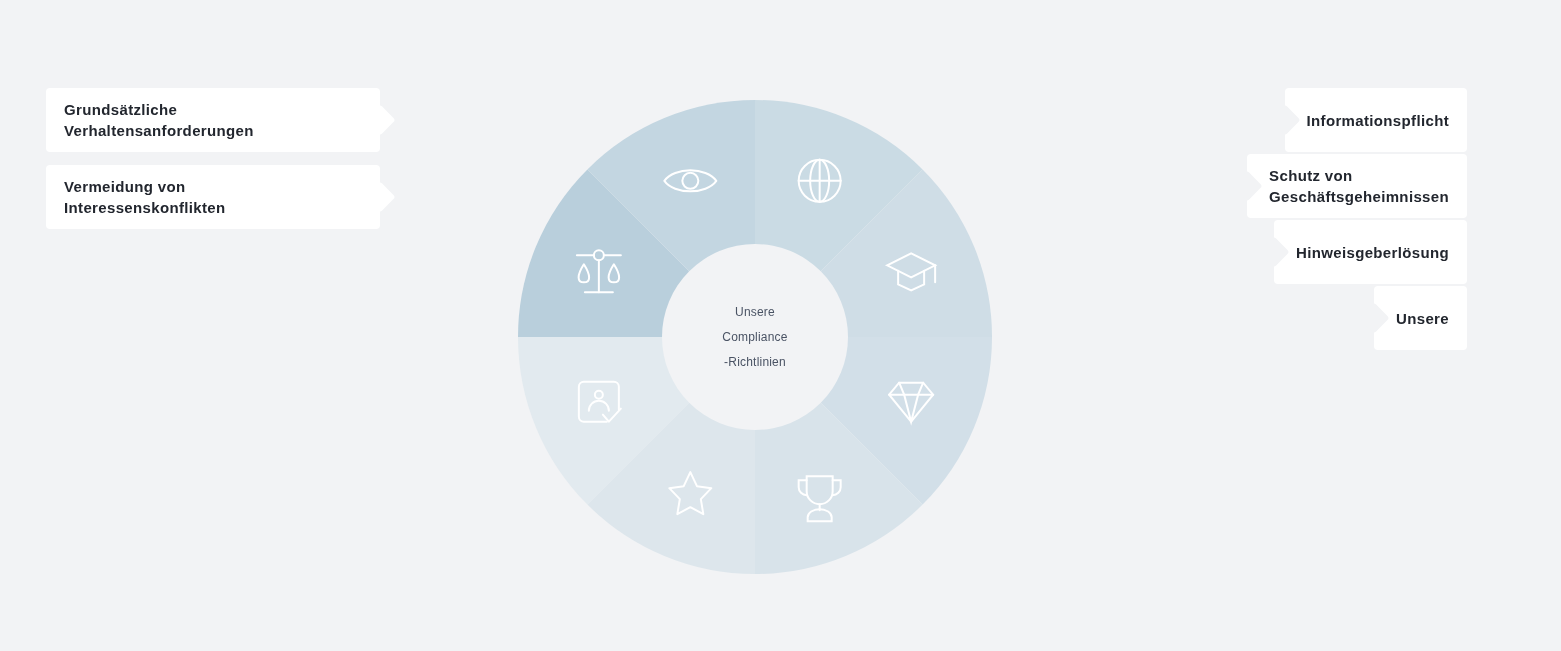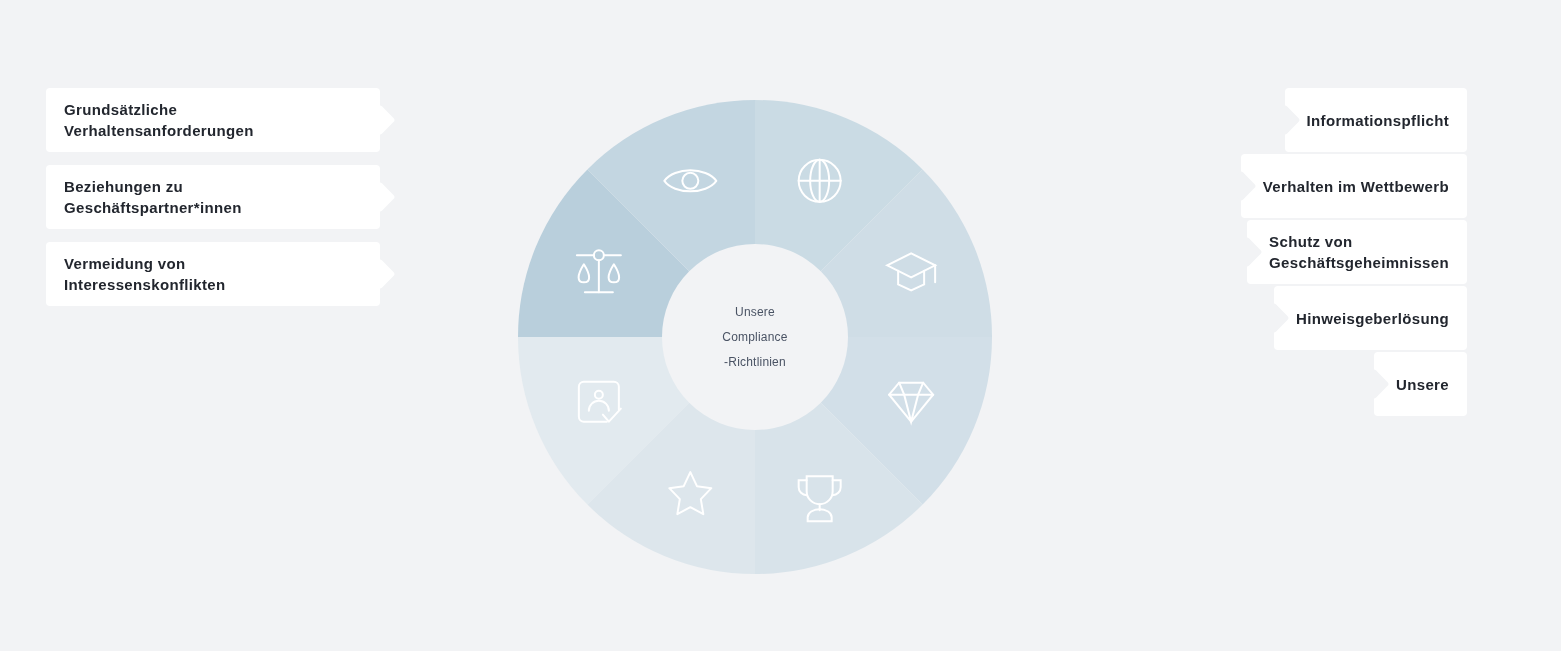--- a/index.html
+++ b/index.html
@@ -118,35 +118,28 @@
 <body>
 
 <div id="stage">
 
   <div class="col col-left">
     <div class="card card-tall">
       <span class="card-label">Grundsätzliche
 Verhaltensanforderungen</span>
     </div>
     <div class="card card-tall">
-      <span class="card-label">Beziehungen zu
-Geschäftspartner*innen</span>
-    </div>
-    <div class="card card-tall">
       <span class="card-label">Vermeidung von
 Interessenskonflikten</span>
     </div>
   </div>
 
   <div class="col col-right">
     <div class="card card-tall">
       <span class="card-label">Informationspflicht</span>
-    </div>
-    <div class="card card-tall">
-      <span class="card-label">Verhalten im Wettbewerb</span>
     </div>
     <div class="card card-tall">
       <span class="card-label">Schutz von
 Geschäftsgeheimnissen</span>
     </div>
     <div class="card card-tall">
       <span class="card-label">Hinweisgeberlösung</span>
     </div>
     <div class="card card-tall">
       <span class="card-label">Unsere</span>

